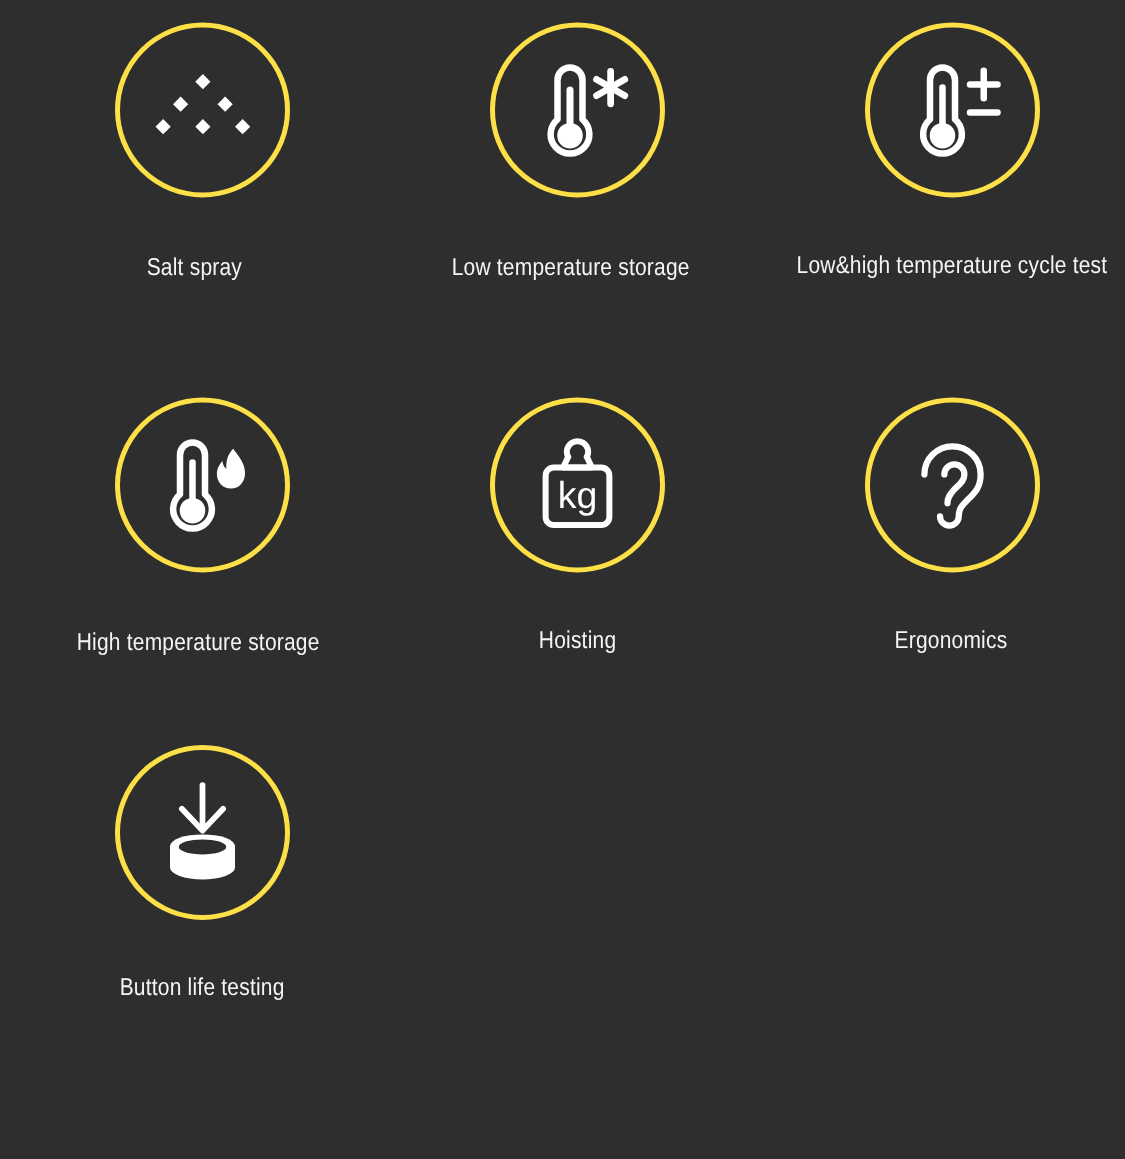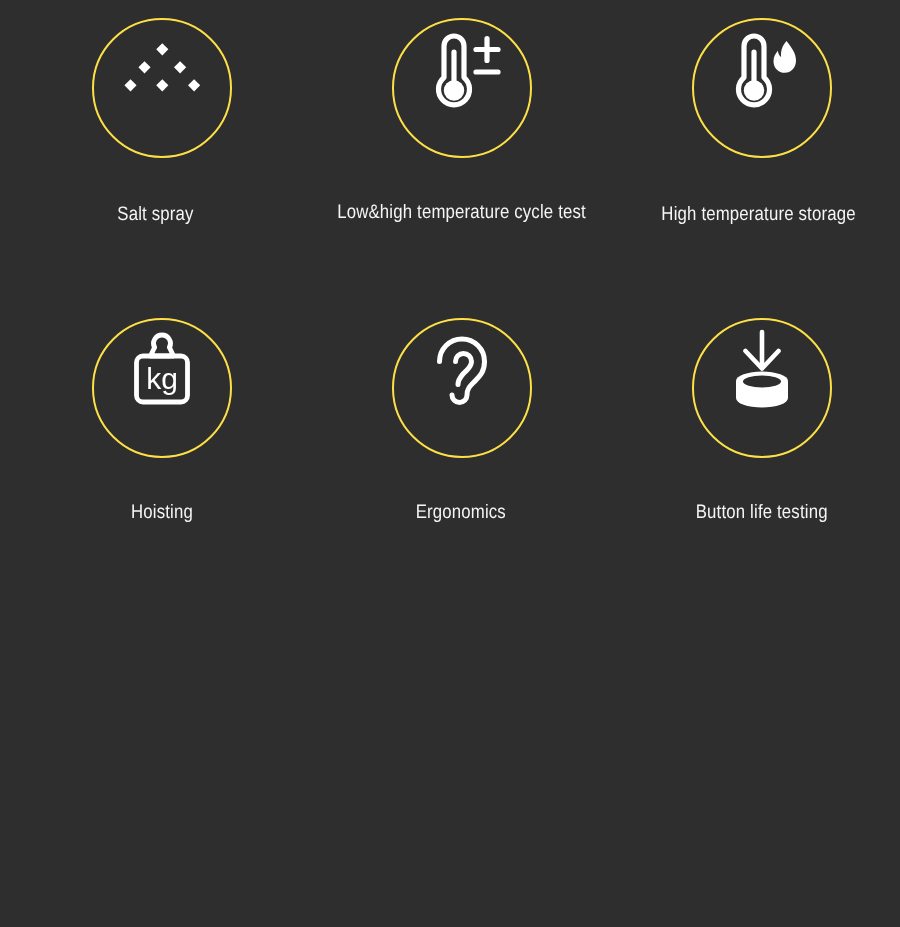--- a/index.html
+++ b/index.html
@@ -36,24 +36,24 @@
   .cell {
     position: relative;
     display: flex;
     flex-direction: column;
     align-items: center;
   }
   .disc {
     width: 140px;
     height: 140px;
     border-radius: 50%;
-    border: 2px solid #fde047;
+    border: 4px solid #fde047;
     box-sizing: border-box;
     display: flex;
-    align-items: flex-start;
+    align-items: center;
     justify-content: center;
     position: relative;
   }
   .disc svg {
     display: block;
     overflow: visible;
   }
   .caption {
     margin-top: 47px;
     color: #f5f5f5;
@@ -96,20 +96,37 @@
             <rect x="65.8" y="43.0" width="8.6" height="8.6" transform="rotate(45 70.1 47.3)"></rect>
             <rect x="16.2" y="61.0" width="8.6" height="8.6" transform="rotate(45 20.5 65.3)"></rect>
             <rect x="48.0" y="61.0" width="8.6" height="8.6" transform="rotate(45 52.3 65.3)"></rect>
             <rect x="79.8" y="61.0" width="8.6" height="8.6" transform="rotate(45 84.1 65.3)"></rect>
           </g>
         </svg>
       </div>
       <div class="caption">Salt spray</div>
     </div>
 
+    <div class="cell r1 c2">
+      <div class="disc">
+        <svg width="100" height="100" viewBox="0 0 100 100">
+          <g fill="none" stroke="#ffffff" stroke-width="5.2" stroke-linecap="round" stroke-linejoin="round">
+            <path d="M34 26 a10 10 0 0 1 20 0 v31.5 a15.5 15.5 0 1 1 -20 0 z"></path>
+          </g>
+          <line x1="44" y1="34" x2="44" y2="64" stroke="#ffffff" stroke-width="5.6" stroke-linecap="round"></line>
+          <circle cx="44" cy="70.5" r="10.2" fill="#ffffff"></circle>
+          <g stroke="#ffffff" stroke-width="5.4" stroke-linecap="round">
+            <line x1="76.5" y1="19" x2="76.5" y2="45"></line>
+            <line x1="65.2" y1="25.5" x2="87.8" y2="38.5"></line>
+            <line x1="65.2" y1="38.5" x2="87.8" y2="25.5"></line>
+          </g>
+        </svg>
+      </div>
+      <div class="caption">Low temperature storage</div>
+    </div>
 
     <div class="cell r2 c1">
       <div class="disc">
         <svg width="100" height="100" viewBox="0 0 100 100">
           <g fill="none" stroke="#ffffff" stroke-width="5.2" stroke-linecap="round" stroke-linejoin="round">
             <path d="M32 26 a10 10 0 0 1 20 0 v31.5 a15.5 15.5 0 1 1 -20 0 z"></path>
           </g>
           <line x1="42" y1="32" x2="42" y2="64" stroke="#ffffff" stroke-width="5.2" stroke-linecap="round"></line>
           <circle cx="42" cy="70.5" r="10.2" fill="#ffffff"></circle>
           <g stroke="#ffffff" stroke-width="5.2" stroke-linecap="round">

